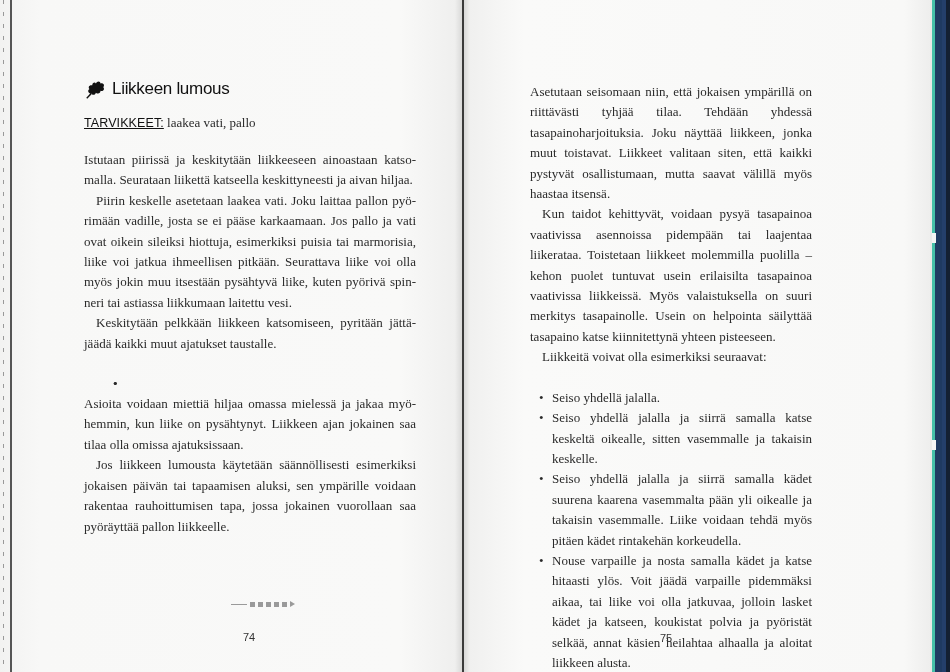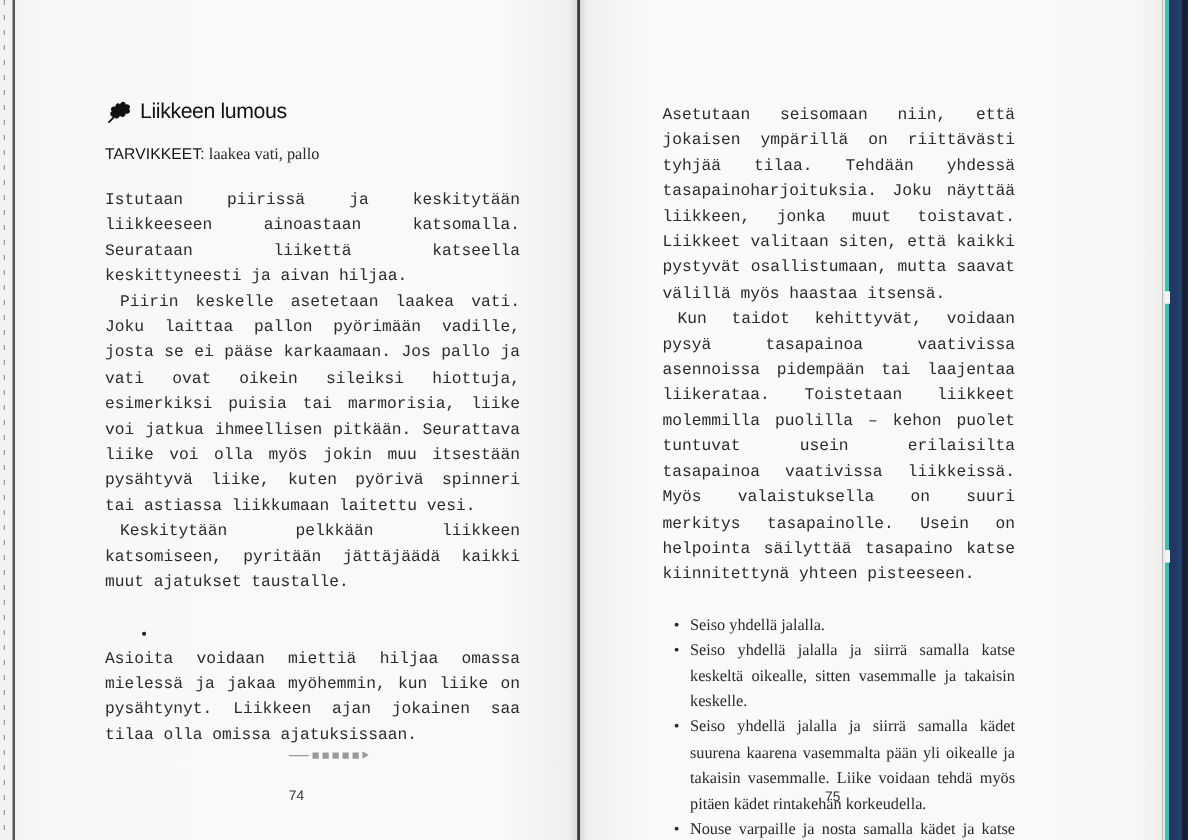--- a/index.html
+++ b/index.html
@@ -49,26 +49,26 @@
   }
   .leaf { width: 22px; height: 22px; display: inline-block; }
   .leaf svg { width: 22px; height: 22px; display: block; }
 
   .supplies {
     margin-top: 10px;
     font-size: 13px; line-height: 18px;
   }
   .supplies .label {
     font-family: "Liberation Sans", "DejaVu Sans", sans-serif;
-    font-size: 12.5px; color: #111; letter-spacing: 0.1px;
+    font-size: 12.5px; color: #111; letter-spacing: 0.1px; text-decoration: underline;
   }
 
   p.t {
     margin: 0; font-size: 13px; line-height: 20.4px; text-align: justify;
-    text-align-last: left; hyphens: manual; font-family: Liberation Mono, monospace;
+    text-align-last: left; hyphens: manual;
   }
   p.t.indent { text-indent: 12px; }
   .gap1 { height: 18px; }
   .gap2 { height: 20px; }
 
   ul.bullets {
     margin: 0; padding-left: 42px; list-style: none;
     font-size: 13px; line-height: 20.4px;
   }
   ul.bullets li { position: relative; text-align: justify; text-align-last: left; }
@@ -82,21 +82,21 @@
     position: absolute; left: 231px; top: 601px; display: flex; align-items: center; gap: 3px;
   }
   .ornament .line { width: 16px; height: 1px; background: #9a9a9a; }
   .ornament .sq { width: 5px; height: 5px; background: #9a9a9a; }
   .ornament .tri { width: 0; height: 0; border-left: 5px solid #9a9a9a; border-top: 3px solid transparent; border-bottom: 3px solid transparent; }
 
   .page-number {
     position: absolute; font-family: "Liberation Sans", "DejaVu Sans", sans-serif;
     font-size: 11px; color: #333;
   }
-  .pn-left { left: 231px; top: 631px; }
+  .pn-left { left: 243px; top: 631px; }
   .pn-right { left: 676px; top: 632px; }
 </style>
 </head>
 <body>
 
 <div class="spread">
 
   <div class="page page-left">
     <div class="left-edge"></div>
     <div class="left-edge2"></div>
@@ -125,20 +125,21 @@
       <div class="gap2"></div>
 
       <ul class="bullets">
         <li><span class="bullet">•</span></li>
         <li><span class="bullet">•</span></li>
       </ul>
 
       <div class="gap2"></div>
 
       <p class="t">Asioita voidaan miettiä hiljaa omassa mielessä ja jakaa myö­hemmin, kun liike on pysähtynyt. Liikkeen ajan jokainen saa tilaa olla omissa ajatuksissaan.</p>
+      <p class="t indent">Jos liikkeen lumousta käytetään säännöllisesti esimerkiksi jokaisen päivän tai tapaamisen aluksi, sen ympärille voidaan rakentaa rauhoittumisen tapa, jossa jokainen vuorollaan saa pyöräyttää pallon liikkeelle.</p>
     </div>
 
     <div class="ornament">
       <span class="line"></span>
         <span class="sq"></span>
         <span class="sq"></span>
         <span class="sq"></span>
         <span class="sq"></span>
         <span class="sq"></span>
         <span class="tri"></span>
@@ -149,20 +150,21 @@
 
   <div class="gutter"></div>
 
   <div class="page page-right">
     <div class="content right-content" style="left:66px;">
 
       <div style="height:8px"></div>
 
       <p class="t">Asetutaan seisomaan niin, että jokaisen ympärillä on riittä­västi tyhjää tilaa. Tehdään yhdessä tasapainoharjoituksia. Joku näyttää liikkeen, jonka muut toistavat. Liikkeet valitaan siten, että kaikki pystyvät osallistumaan, mutta saavat välillä myös haastaa itsensä.</p>
       <p class="t indent">Kun taidot kehittyvät, voidaan pysyä tasapainoa vaativis­sa asennoissa pidempään tai laajentaa liikerataa. Toistetaan liikkeet molemmilla puolilla – kehon puolet tuntuvat usein erilaisilta tasapainoa vaativissa liikkeissä. Myös valaistuksella on suuri merkitys tasapainolle. Usein on helpointa säilyttää tasapaino katse kiinnitettynä yhteen pisteeseen.</p>
+      <p class="t indent">Liikkeitä voivat olla esimerkiksi seuraavat:</p>
 
       <div class="gap2"></div>
 
       <ul class="bullets">
         <li><span class="bullet">•</span><span>Seiso yhdellä jalalla.</span></li>
         <li><span class="bullet">•</span><span>Seiso yhdellä jalalla ja siirrä samalla katse keskeltä oi­kealle, sitten vasemmalle ja takaisin keskelle.</span></li>
         <li><span class="bullet">•</span><span>Seiso yhdellä jalalla ja siirrä samalla kädet suurena kaarena vasemmalta pään yli oikealle ja takaisin va­semmalle. Liike voidaan tehdä myös pitäen kädet rin­takehän korkeudella.</span></li>
         <li><span class="bullet">•</span><span>Nouse varpaille ja nosta samalla kädet ja katse hitaasti ylös. Voit jäädä varpaille pidemmäksi aikaa, tai liike voi olla jatkuvaa, jolloin lasket kädet ja katseen, kou­kistat polvia ja pyöristät selkää, annat käsien heilahtaa alhaalla ja aloitat liikkeen alusta.</span></li>
       </ul>
     </div>

